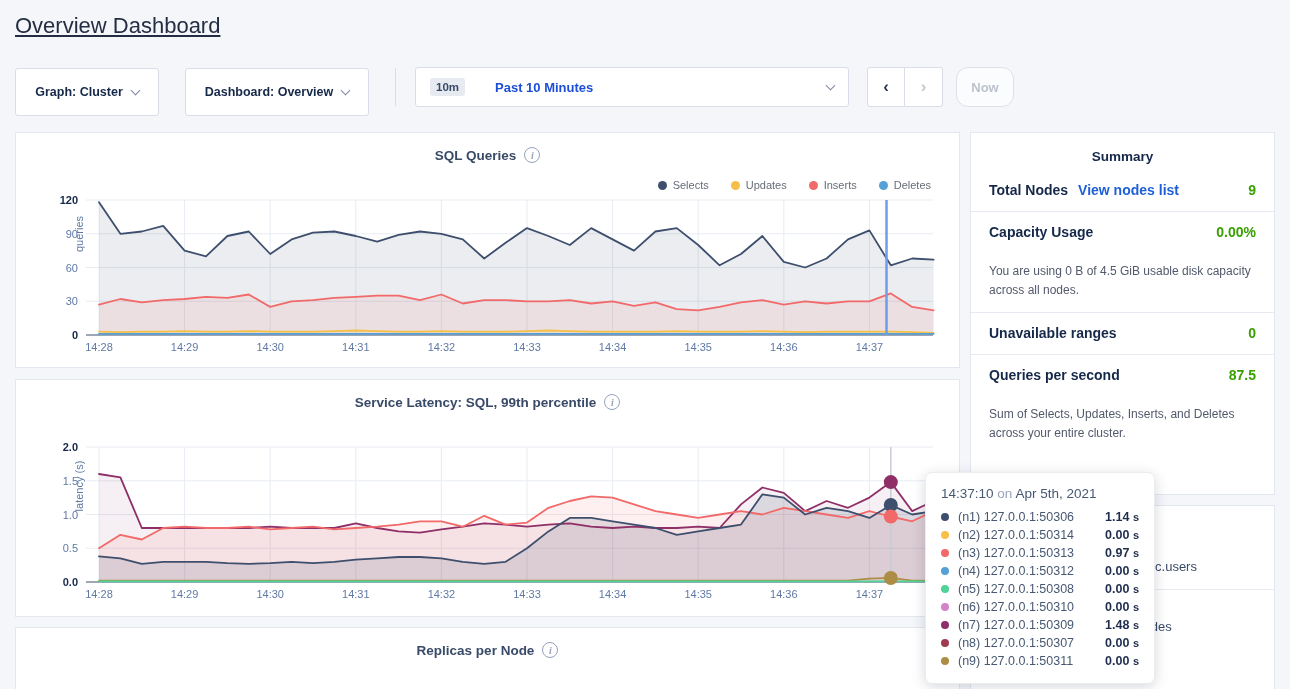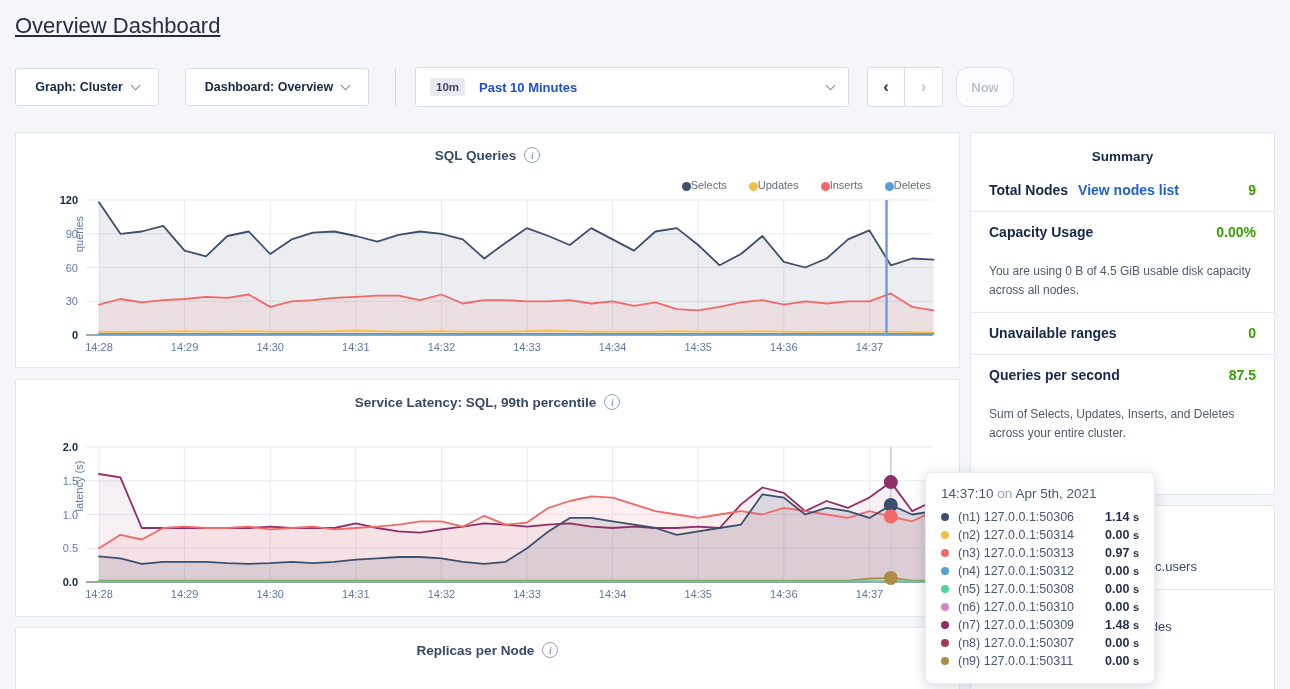--- a/index.html
+++ b/index.html
@@ -10,40 +10,40 @@
     color:#1f2a3d;
     position:relative;
   }
   .page-title {
     position:absolute; left:15px; top:13px;
     font-size:22px; font-weight:500; color:#242e42;text-decoration:underline;
   }
   
   .controls { position:absolute; left:15px; top:68px; height:38px; }
   .ctrl-btn {
-    position:absolute; top:0; height:38px;
+    position:absolute; top:0; height:48px;
     background:#fff; border:1px solid #d8dde8; border-radius:3px;
     display:flex; align-items:center; justify-content:center;
     font-size:12.5px; font-weight:bold; color:#152849; cursor:pointer;
   }
   .dd-graph { left:0; width:144px; gap:9px; }
   .dd-dashboard { left:170px; width:184px; gap:9px; }
   .chev {
     width:7px; height:7px; border-right:1.6px solid #7f8aa0; border-bottom:1.6px solid #7f8aa0;
     transform:rotate(45deg); margin-top:-4px;
   }
   .ctrl-divider { position:absolute; left:380px; top:0; width:1px; height:38px; background:#d8dde8; }
   .time-selector {
     position:absolute; left:400px; top:-1px; width:434px; height:40px;
     background:#fff; border:1px solid #d8dde8; border-radius:3px;
     display:flex; align-items:center; padding:0 14px; cursor:pointer;
   }
   .time-badge {
     background:#e7eaf1; color:#394a68; border-radius:3px;
-    font-size:11.5px; font-weight:bold; padding:3px 6px; margin-right:14px;
+    font-size:11.5px; font-weight:bold; padding:3px 6px; margin-right:30px;
   }
   .time-label { font-size:13px; font-weight:bold; color:#1d4ed8; }
   .time-selector .chev { margin-left:auto; }
   .arrow-group { position:absolute; left:852px; top:-1px; display:flex; }
   .arrow-btn {
     width:38px; height:40px; background:#fff; border:1px solid #d8dde8;
     display:flex; align-items:center; justify-content:center;
     font-size:17px; font-weight:bold; cursor:pointer;
   }
   .arrow-btn.prev { border-radius:3px 0 0 3px; color:#2b3855; }
@@ -71,21 +71,21 @@
   .chart-title { font-size:13.5px; font-weight:bold; color:#394a68; }
   .info-icon {
     width:16px; height:16px; border:1px solid #95a2bc; border-radius:50%;
     color:#95a2bc; font-size:10px; font-style:italic; font-weight:bold;
     display:flex; align-items:center; justify-content:center; cursor:pointer;
     font-family:"Liberation Serif", serif;
   }
   .legend {
     position:absolute; top:46px; right:28px; display:flex; gap:22px;
   }
-  .legend-item { display:flex; align-items:flex-end; font-size:11px; color:#676d78; cursor:pointer; }
+  .legend-item { display:flex; align-items:center; gap:6px; font-size:11px; color:#676d78; cursor:pointer; }
   .legend-dot { width:9px; height:9px; border-radius:50%; }
   .y-unit {
     position:absolute; left:8px; top:95px; width:110px; text-align:center;
     transform:rotate(-90deg); transform-origin:center;
     font-size:11px; color:#5f79a5;
   }
   .y-unit2 { top:100px; }
   .chart-svg { position:absolute; left:0; top:0; }
   
   .summary-title { text-align:center; font-size:13.5px; font-weight:bold; color:#152849; padding:16px 0 6px; }

